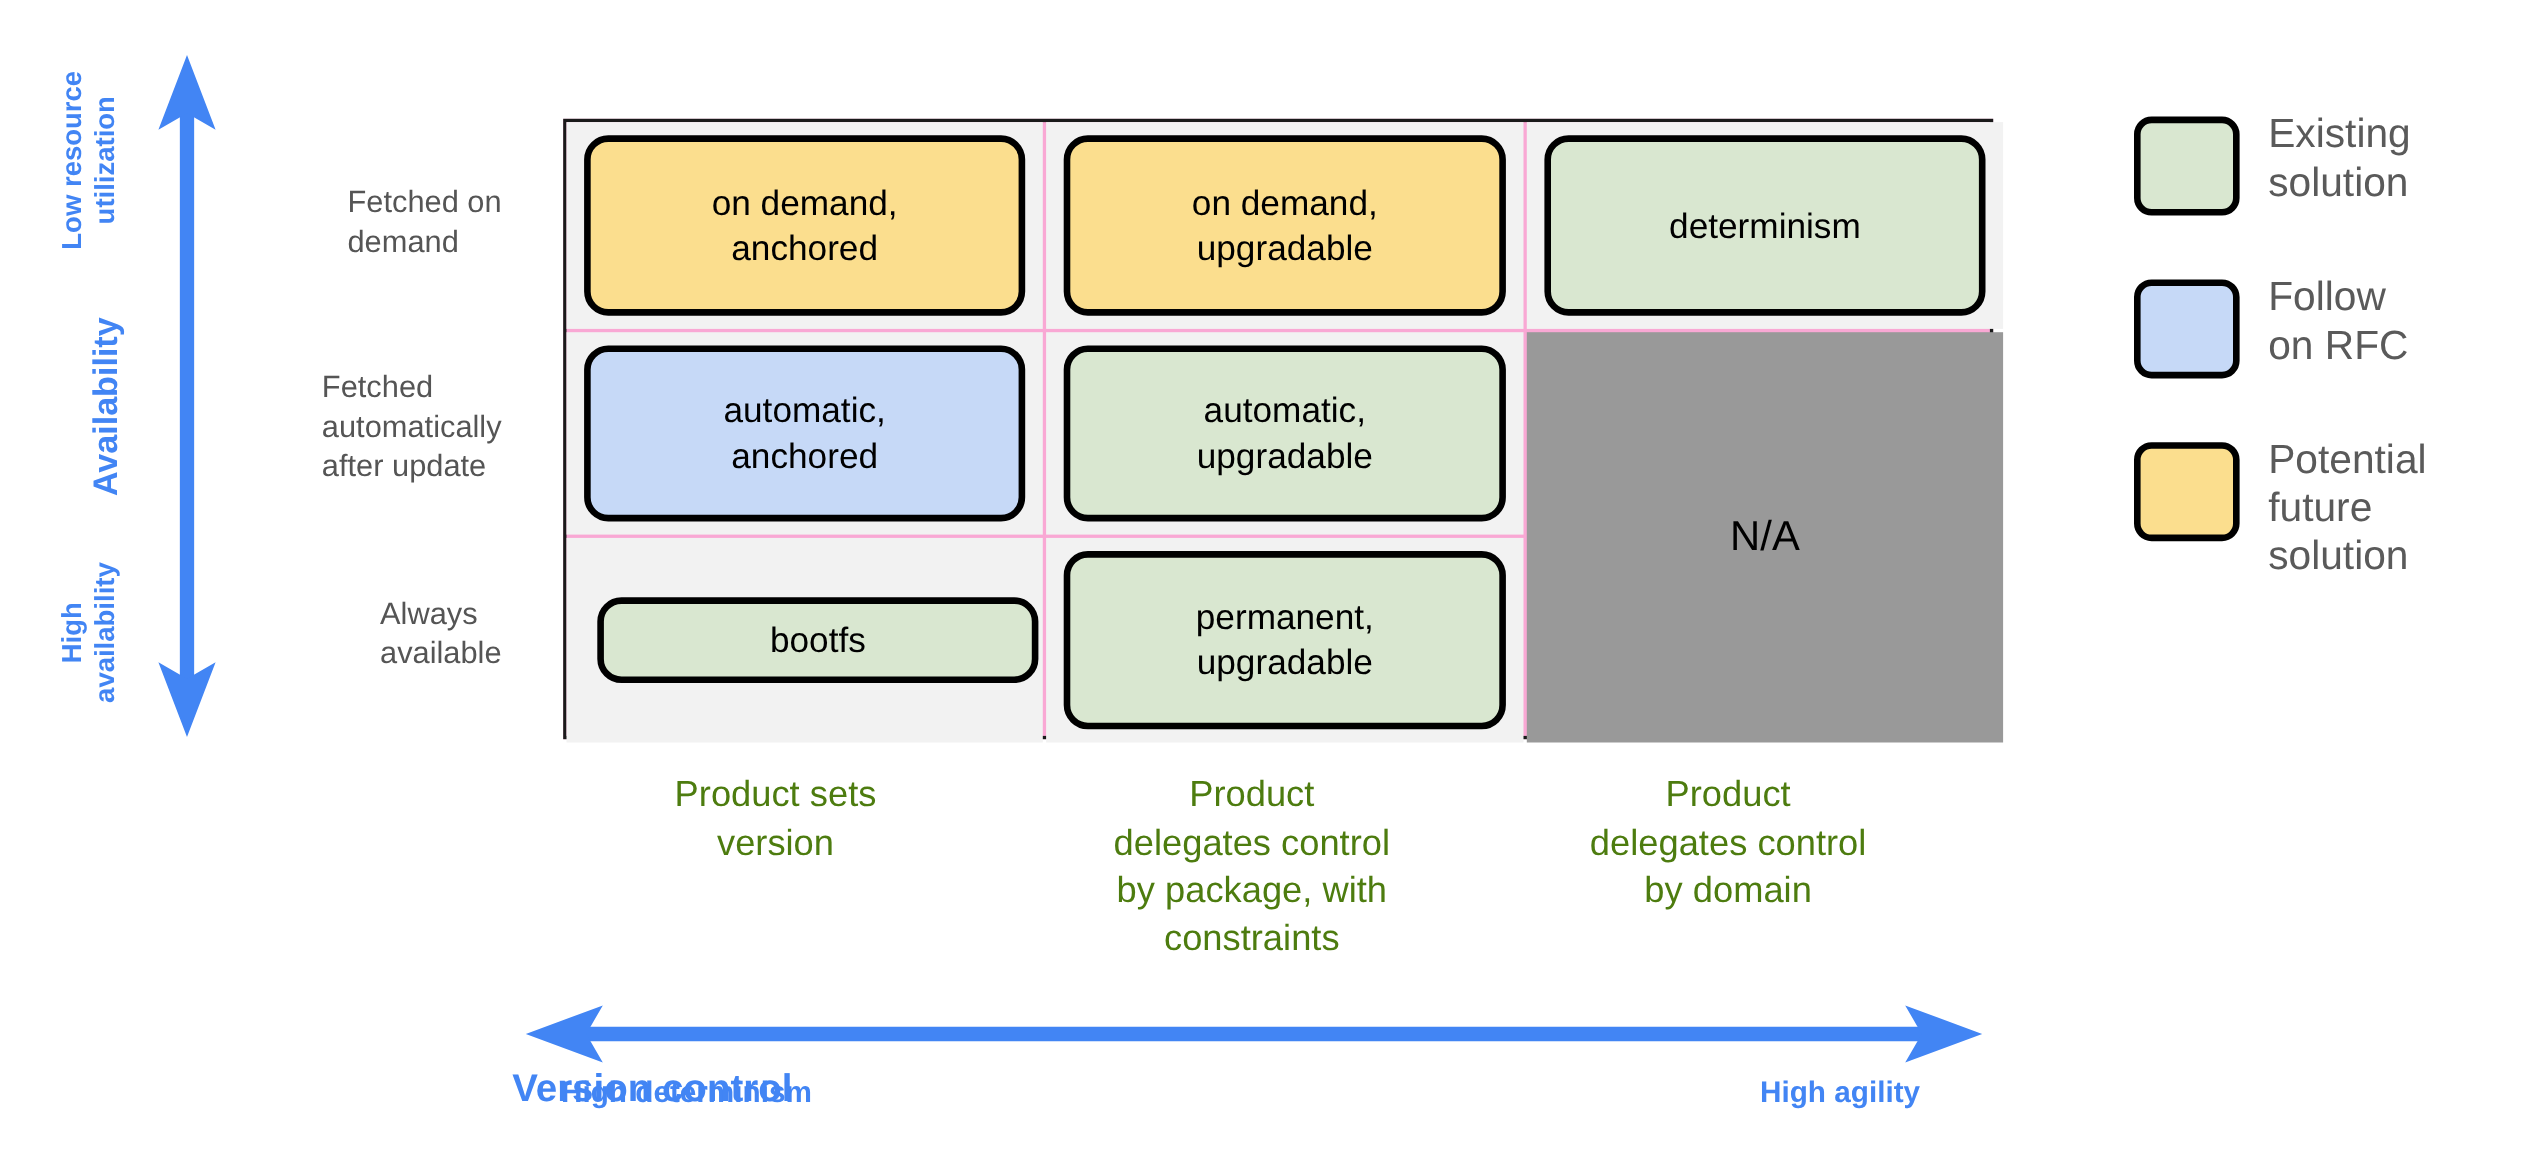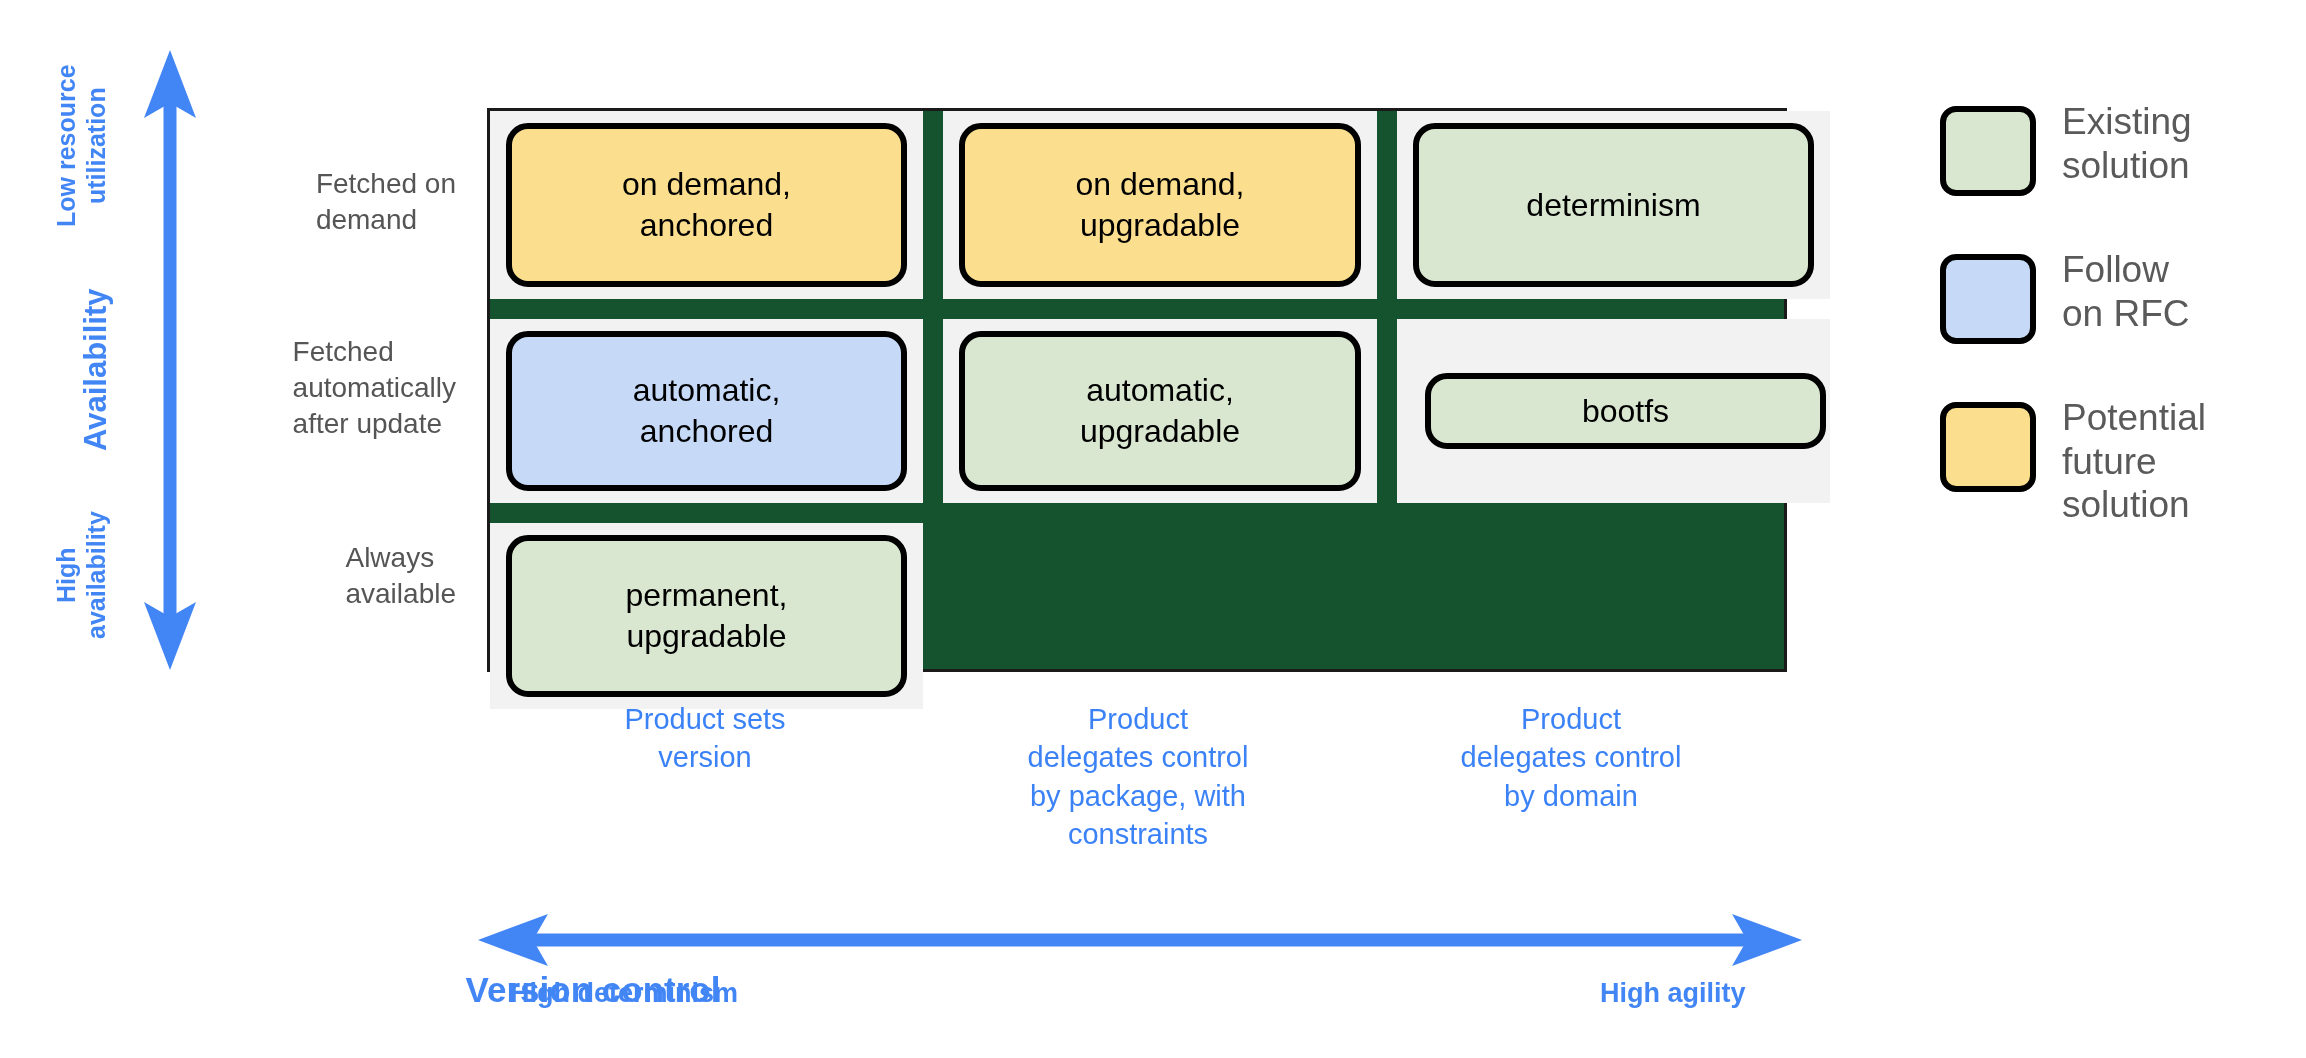--- a/index.html
+++ b/index.html
@@ -76,31 +76,31 @@
     align-items: center;
     justify-content: flex-end;
   }
   #row-label-0 { top: 108px; height: 188px; }
   #row-label-1 { top: 296px; height: 184px; }
   #row-label-2 { top: 480px; height: 192px; }
 
   
   #matrix {
     position: absolute;
-    left: 487px;
+    left: 512px;
     top: 108px;
     width: 1300px;
     height: 564px;
     box-sizing: border-box;
     border: 3px solid #1a1a1a;
     display: grid;
     grid-template-columns: 433px 434px 433px;
     grid-template-rows: 188px 184px 186px;
-    background: #14532d;
-    gap: 20px;
+    background: #f9a8d4;
+    gap: 3px;
   }
   .cell {
     background: #f2f2f2;
     display: flex;
     flex-direction: column;
     align-items: center;
     justify-content: center;
     gap: 10px;
     padding: 12px 16px;
     box-sizing: border-box;
@@ -132,22 +132,22 @@
   .chip.green  { background: #d9e7d0; }
   .chip.blue   { background: #c6d9f7; }
   .chip.yellow { background: #fbde8e; }
 
   
   .col-label {
     position: absolute;
     top: 700px;
     width: 430px;
     text-align: center;
-    color: #3b82f6;
-    font-size: 29px;
+    color: #4d7c0f;
+    font-size: 33px;
     line-height: 1.32;
     white-space: pre-line;
   }
   #col-label-0 { left: 490px; }
   #col-label-1 { left: 923px; }
   #col-label-2 { left: 1356px; }
 
   
   #x-axis-group {
     position: absolute;
@@ -256,20 +256,21 @@
   <div class="cell">
     <div class="chip blue tall">automatic,
 anchored</div>
   </div>
 
   <div class="cell">
     <div class="chip green tall">automatic,
 upgradable</div>
   </div>
 
+  <div class="cell na">N/A</div>
 
   <div class="cell">
     <div class="chip green half">bootfs</div>
   </div>
 
   <div class="cell">
     <div class="chip green tall">permanent,
 upgradable</div>
   </div>
 

